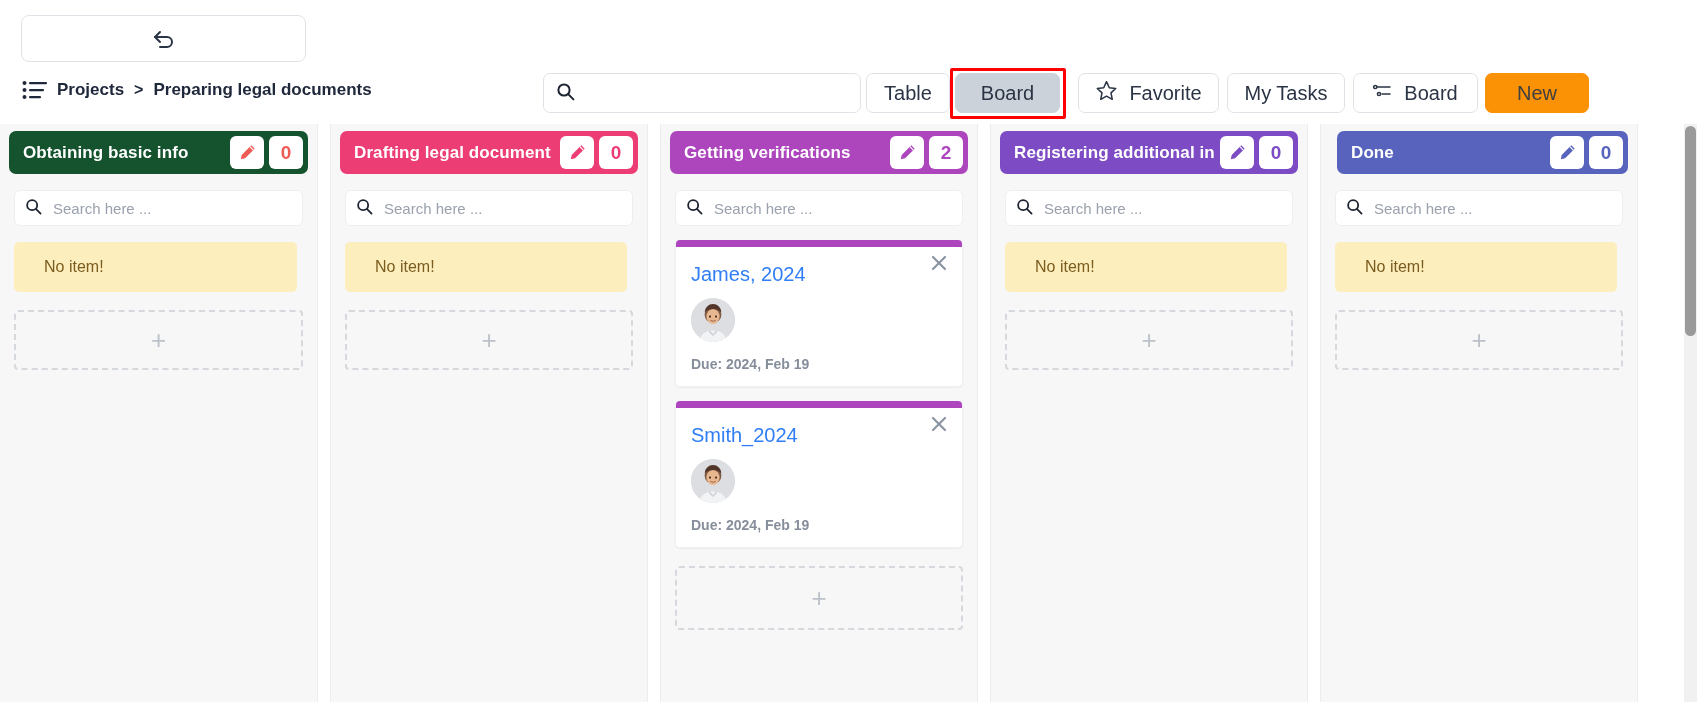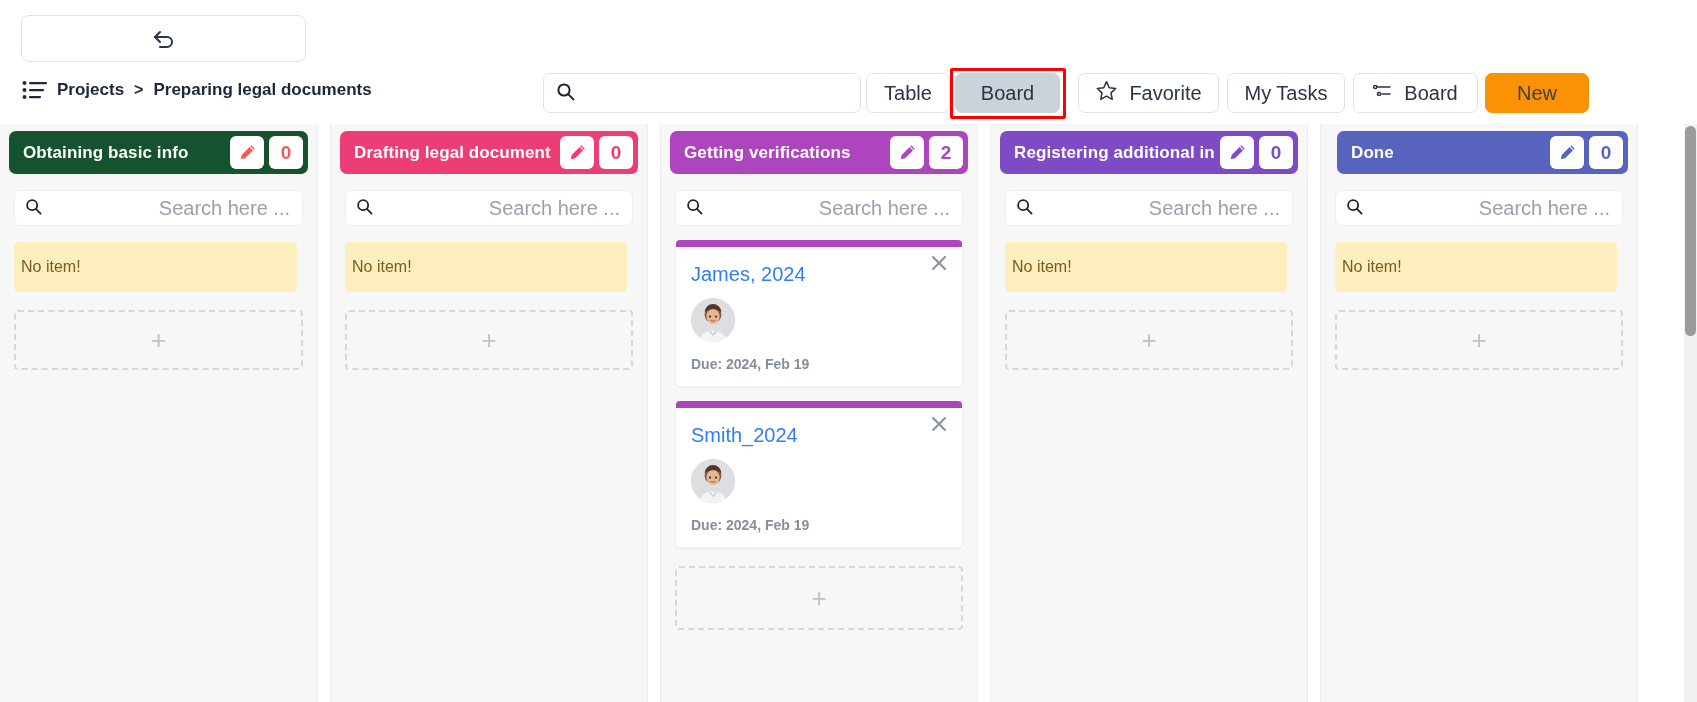--- a/index.html
+++ b/index.html
@@ -117,28 +117,28 @@
   .chip.count { font-size: 19px; font-weight: bold; }
 
   .col-search {
     margin: 16px 14px 0 14px;
     height: 36px; background: #fff; border-radius: 6px;
     border: 1px solid #eceef0;
     display: flex; align-items: center; gap: 9px; padding: 0 10px;
   }
   .col-search input {
     border: none; outline: none; background: transparent;
-    font-family: inherit; font-size: 20px; color: #737373; width: 100%; text-align: right;
+    font-family: inherit; font-size: 15px; color: #737373; width: 100%;
   }
   .col-search input::placeholder { color: #9aa1ad; }
 
   .no-item {
     margin: 16px 20px 0 14px;
     background: #fdeebd; border-radius: 5px;
-    padding: 16px 7px;
+    padding: 16px 30px;
     font-size: 16px; color: #7a5c1e;
   }
 
   .card {
     margin: 14px 14px 0 14px;
     background: #fff; border-radius: 5px;
     border: 1px solid #f0f0f2;
     border-top-width: 0;
     position: relative;
     padding: 0 0 14px 0;

